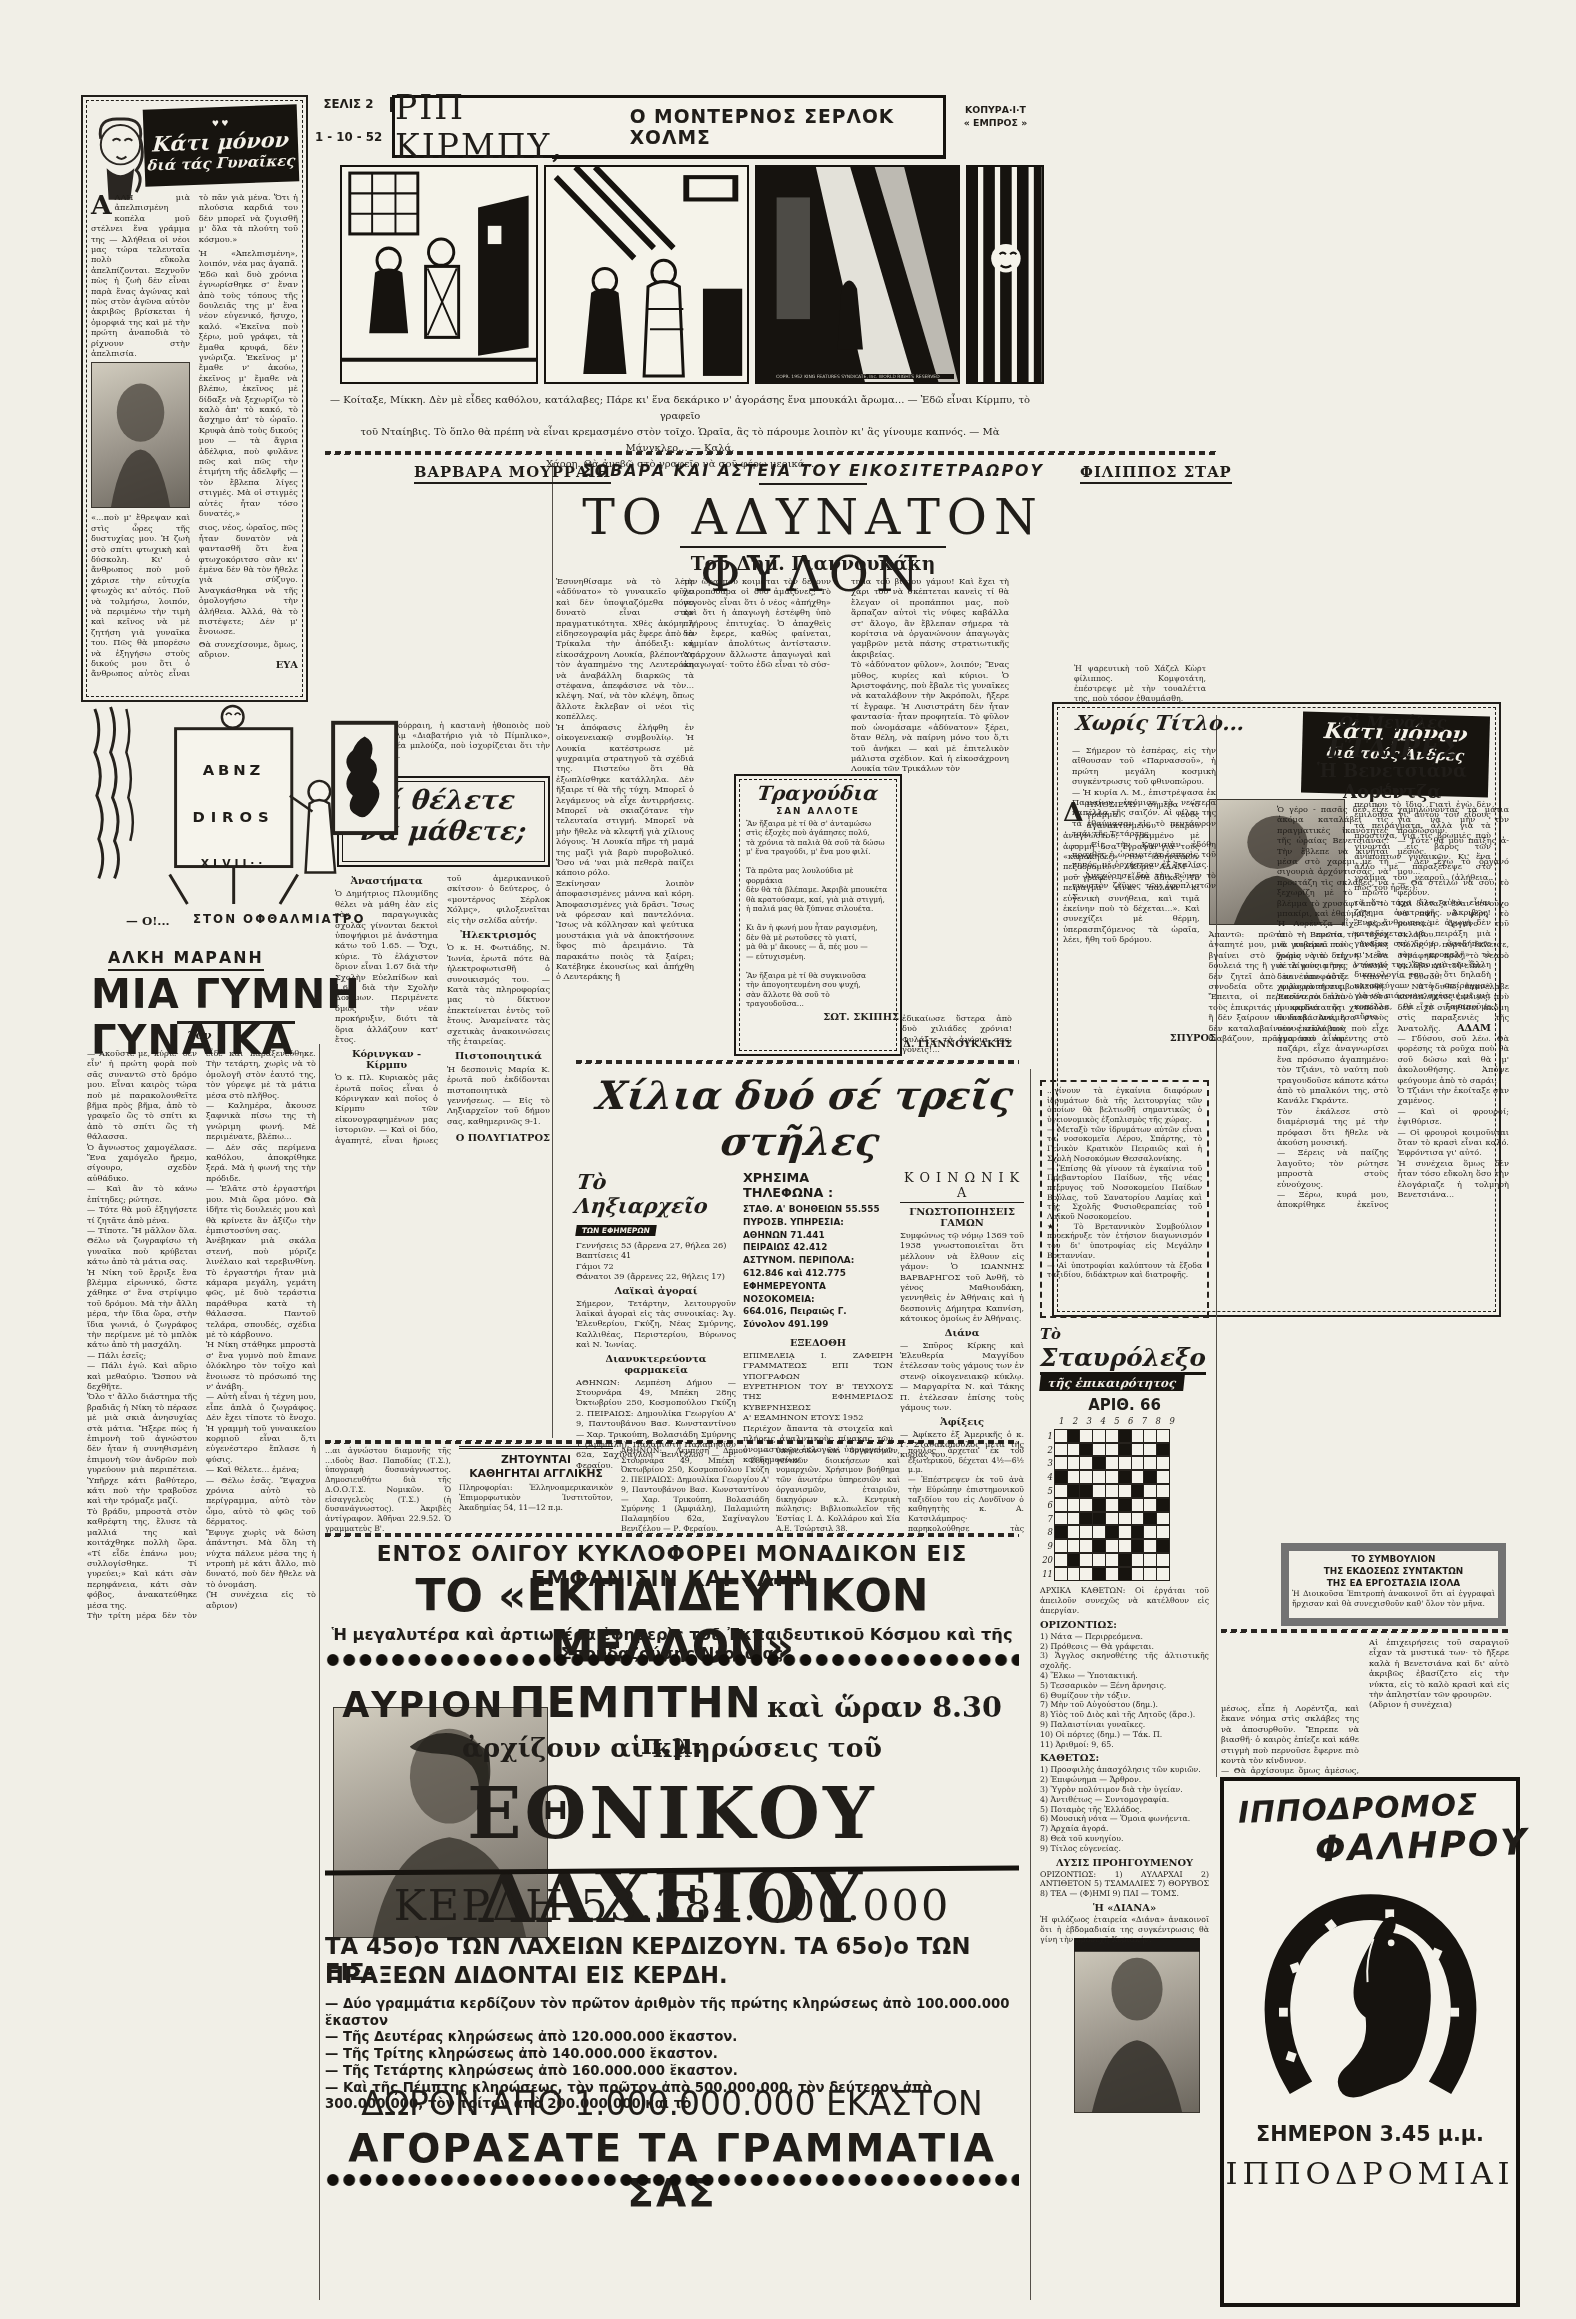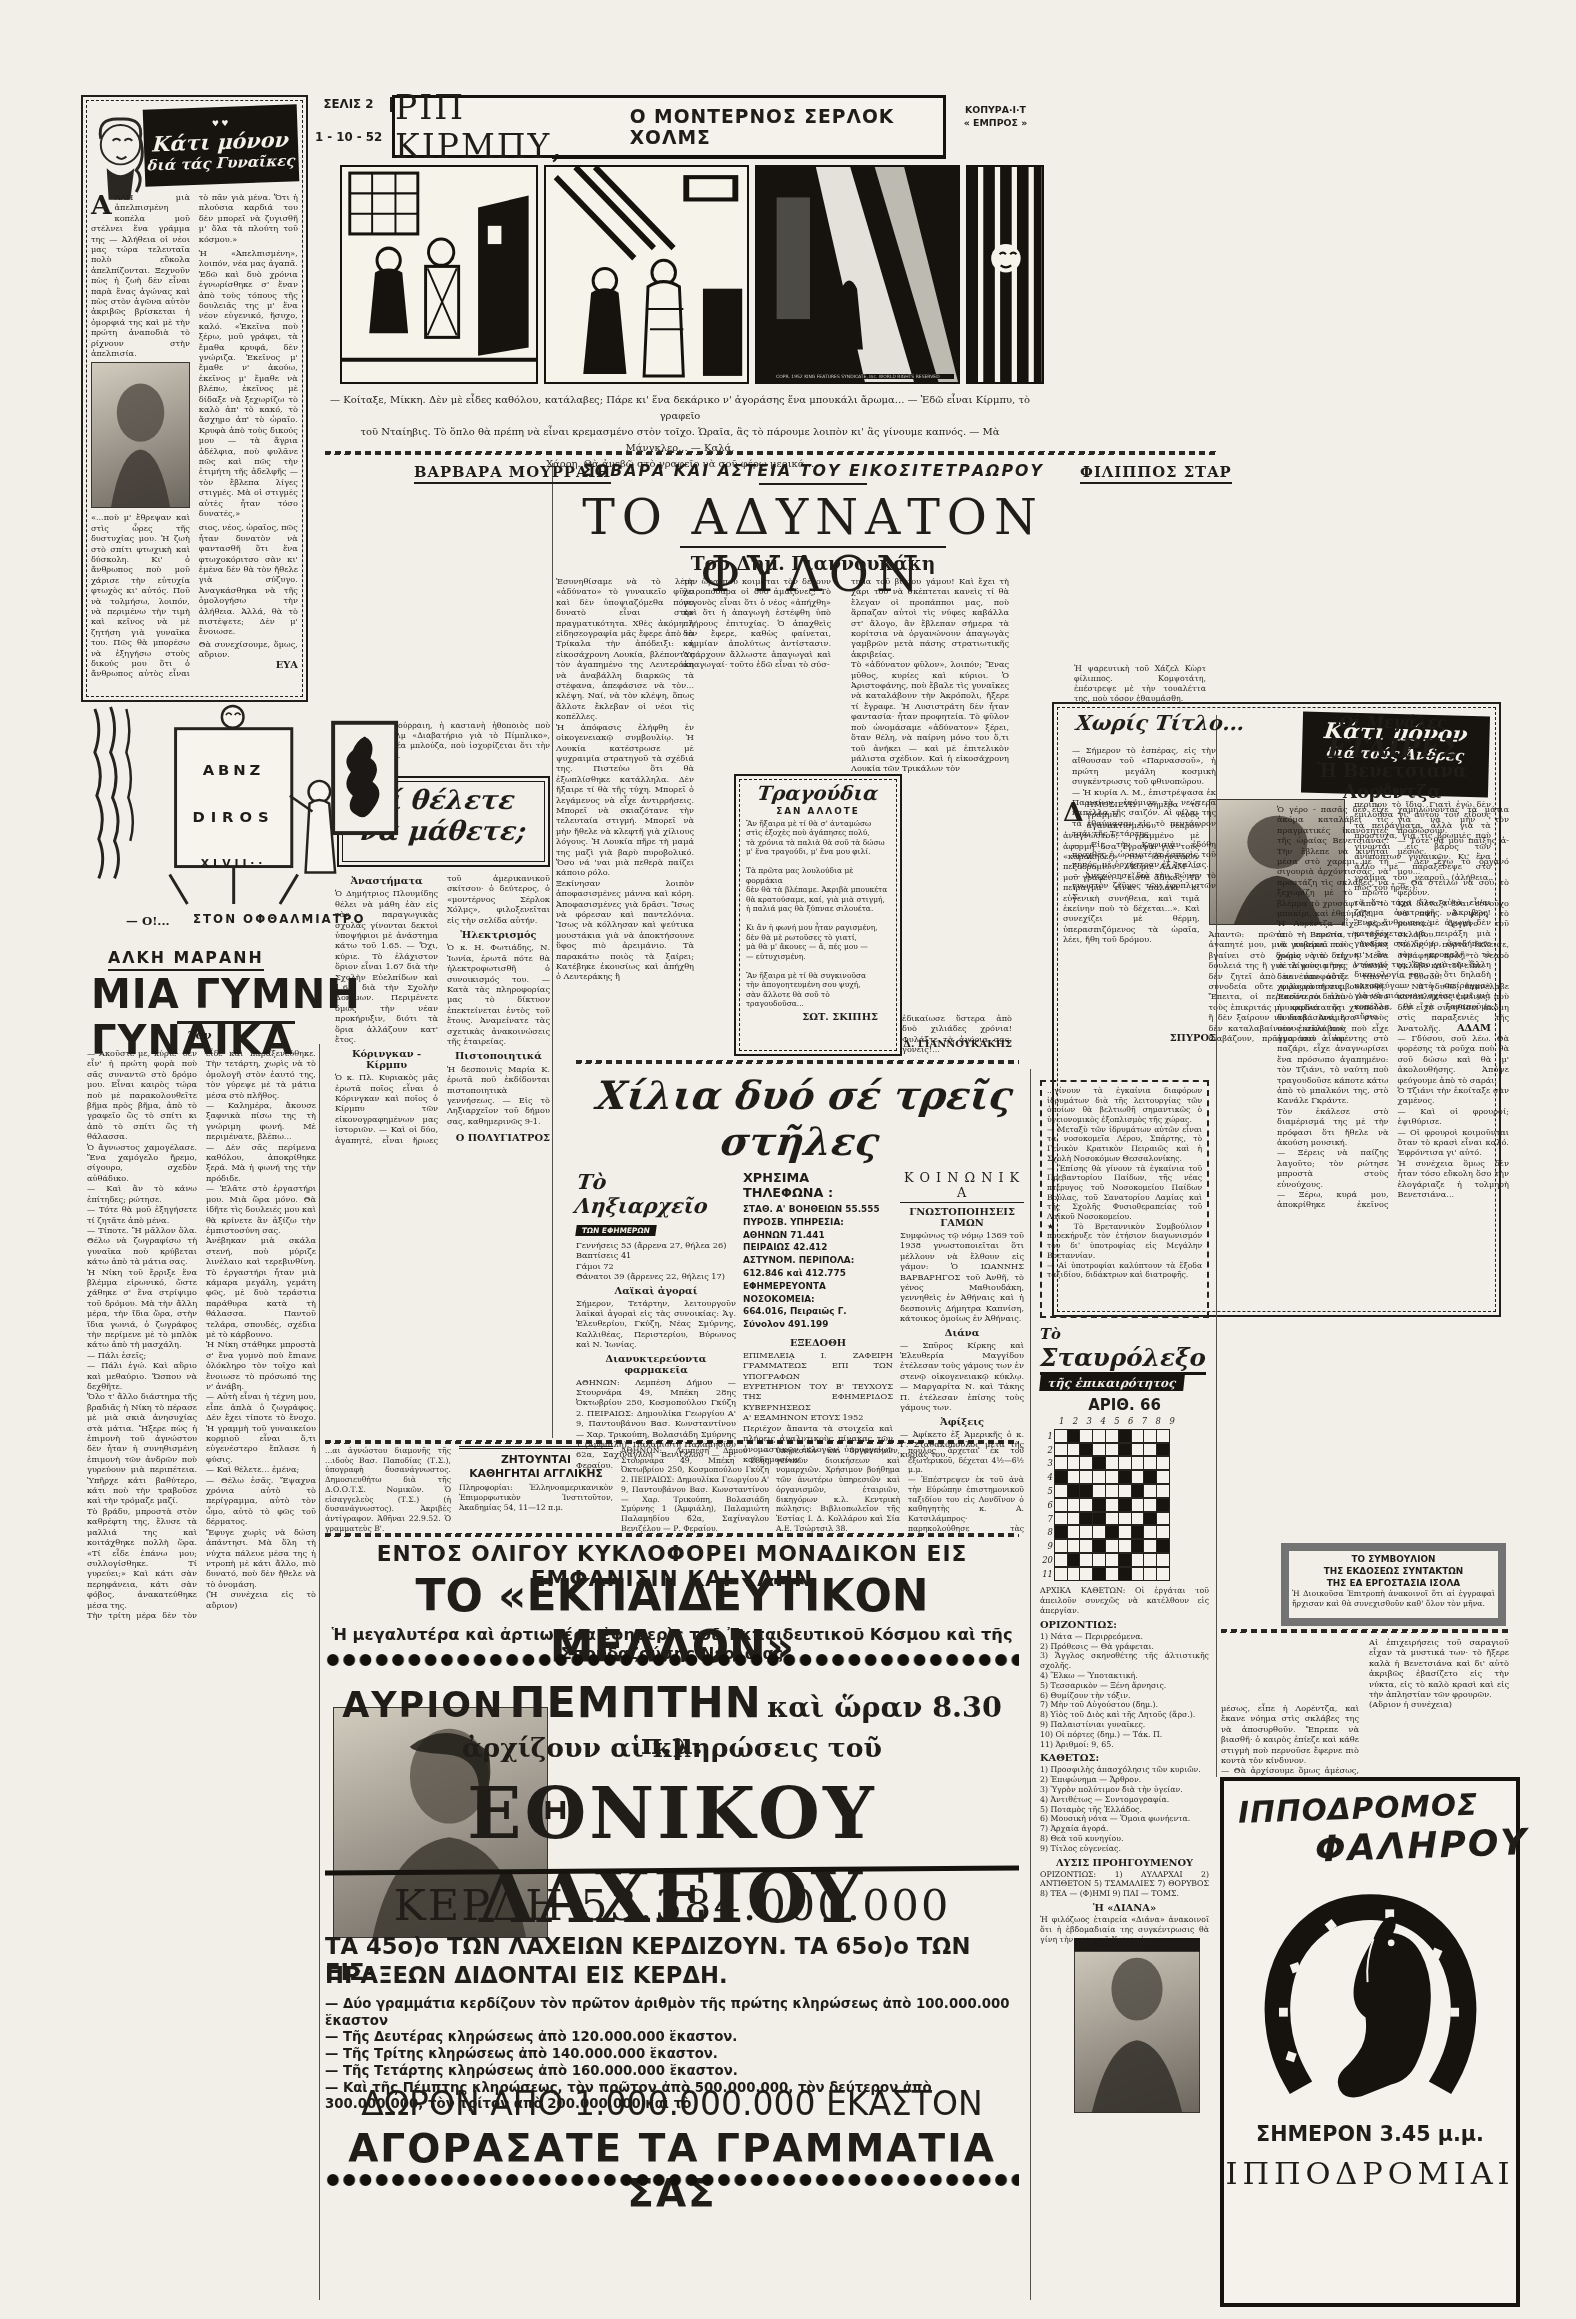--- a/index.html
+++ b/index.html
@@ -216,21 +216,21 @@
 ἡ παλιά μας θὰ ξύπναε σιλουέτα.
 
 Κι ἂν ἡ φωνή μου ἦταν ραγισμένη,
 δὲν θὰ μὲ ρωτοῦσες τὸ γιατί,
 μὰ θὰ μ' ἄκουες — ἄ, πές μου —
 — εὐτυχισμένη.
 
 Ἂν ἤξαιρα μὲ τί θὰ συγκινοῦσα
 τὴν ἀπογοητευμένη σου ψυχή,
 σὰν ἄλλοτε θὰ σοῦ τὸ τραγουδοῦσα...</div>
-    <div class="sig" style="padding-right:22px;margin-top:2px;">ΣΩΤ. ΣΚΙΠΗΣ</div>
+    <div class="sig" style="padding-right:1px;margin-top:2px;">ΣΩΤ. ΣΚΙΠΗΣ</div>
   </div>
 
   <div class="abs tiny pl" style="left:851px;top:576px;width:158px;height:433px;overflow:hidden;">τημα τοῦ βιαίου γάμου! Καὶ ἔχει τὴ χάρι του νὰ σκέπτεται κανεὶς τί θὰ ἔλεγαν οἱ προπάπποι μας, ποὺ ἅρπαζαν αὐτοὶ τὶς νύφες καβάλλα στ' ἄλογο, ἂν ἔβλεπαν σήμερα τὰ κορίτσια νὰ ὀργανώνουν ἀπαγωγὰς γαμβρῶν μετὰ πάσης στρατιωτικῆς ἀκριβείας.
 Τὸ «ἀδύνατον φῦλον», λοιπόν; Ἕνας μῦθος, κυρίες καὶ κύριοι. Ὁ Ἀριστοφάνης, ποὺ ἔβαλε τὶς γυναῖκες νὰ καταλάβουν τὴν Ἀκρόπολι, ἤξερε τί ἔγραφε. Ἡ Λυσιστράτη δὲν ἦταν φαντασία· ἦταν προφητεία. Τὸ φῦλον ποὺ ὠνομάσαμε «ἀδύνατον» ξέρει, ὅταν θέλη, νὰ παίρνη μόνο του ὅ,τι τοῦ ἀνήκει — καὶ μὲ ἐπιτελικὸν μάλιστα σχέδιον. Καὶ ἡ εἰκοσάχρονη Λουκία τῶν Τρικάλων τὸν</div>
   <div class="abs tiny" style="left:902px;top:1013px;width:110px;">ἐδικαίωσε ὕστερα ἀπὸ δυὸ χιλιάδες χρόνια! Φυλάξτε τὰ ἀγόρια σας, γονεῖς!...</div>
   <div class="abs sig" style="left:898px;top:1038px;width:114px;">Δ. ΓΙΑΝΝΟΥΚΑΚΗΣ</div>
 
   <div class="abs ph" style="left:1074px;top:485px;width:126px;height:175px;">
     <svg width="100%" height="100%" viewBox="0 0 128 178" preserveAspectRatio="none">
       <ellipse cx="64" cy="52" rx="26" ry="32" fill="#46413a" opacity="0.75"></ellipse>

